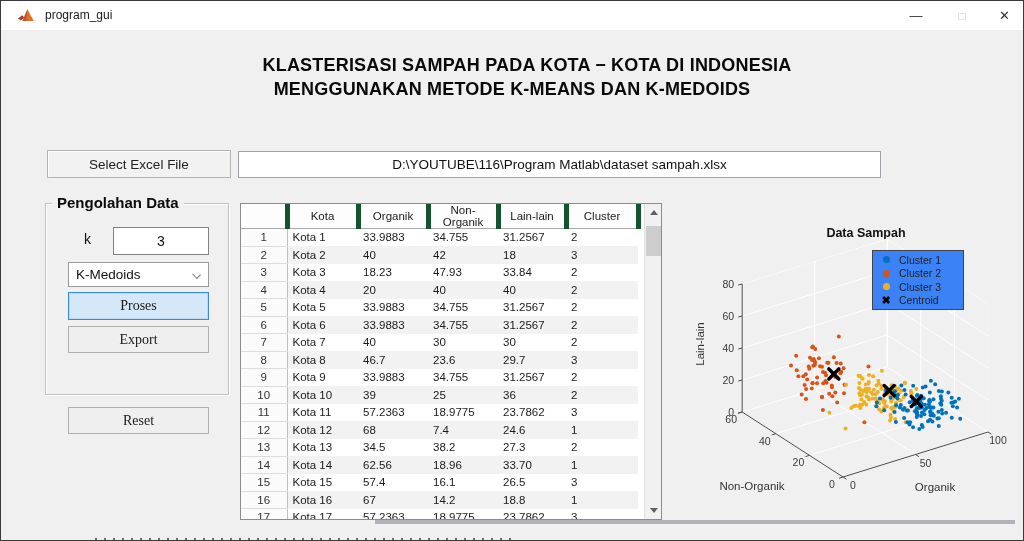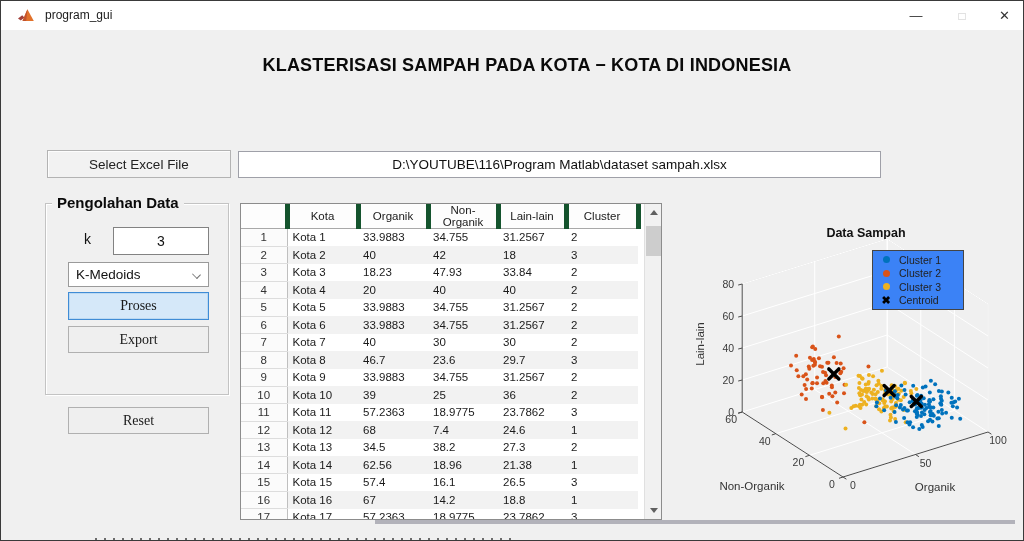--- a/index.html
+++ b/index.html
@@ -92,20 +92,21 @@
       <polygon points="4.5,13 9.4,1.2 15.8,13" fill="#e1712a"></polygon>
       <polygon points="4.5,13 9.4,1.2 8.2,13" fill="#c2522c"></polygon>
     </svg>
     <span id="title-text" class="abs">program_gui</span>
     <div id="btn-min" class="abs cap-btn">—</div>
     <div id="btn-max" class="abs cap-btn">□</div>
     <div id="btn-close" class="abs cap-btn">✕</div>
   </div>
 
   <div id="heading1" class="abs heading">KLASTERISASI SAMPAH PADA KOTA − KOTA DI INDONESIA</div>
+  <div id="heading2" class="abs heading">MENGGUNAKAN METODE K-MEANS DAN K-MEDOIDS</div>
 
   <div id="select-btn" class="abs">Select Excel File</div>
   <input id="path-field" class="abs" type="text" readonly="" value="D:\YOUTUBE\116\Program Matlab\dataset sampah.xlsx" style="">
 
   <div id="panel" class="abs"></div>
   <div id="panel-title" class="abs">Pengolahan Data</div>
   <span id="k-label" class="abs">k</span>
   <input id="k-input" class="abs" type="text" value="3" style="">
   <div id="method-select" class="abs">
     <span>K-Medoids</span>
@@ -238,21 +239,21 @@
             <td>34.5</td>
             <td>38.2</td>
             <td>27.3</td>
             <td>2</td>
           </tr>
           <tr class="even">
             <td class="rownum">14</td>
             <td>Kota 14</td>
             <td>62.56</td>
             <td>18.96</td>
-            <td>21.38</td>
+            <td>33.70</td>
             <td>1</td>
           </tr>
           <tr class="odd">
             <td class="rownum">15</td>
             <td>Kota 15</td>
             <td>57.4</td>
             <td>16.1</td>
             <td>26.5</td>
             <td>3</td>
           </tr>

